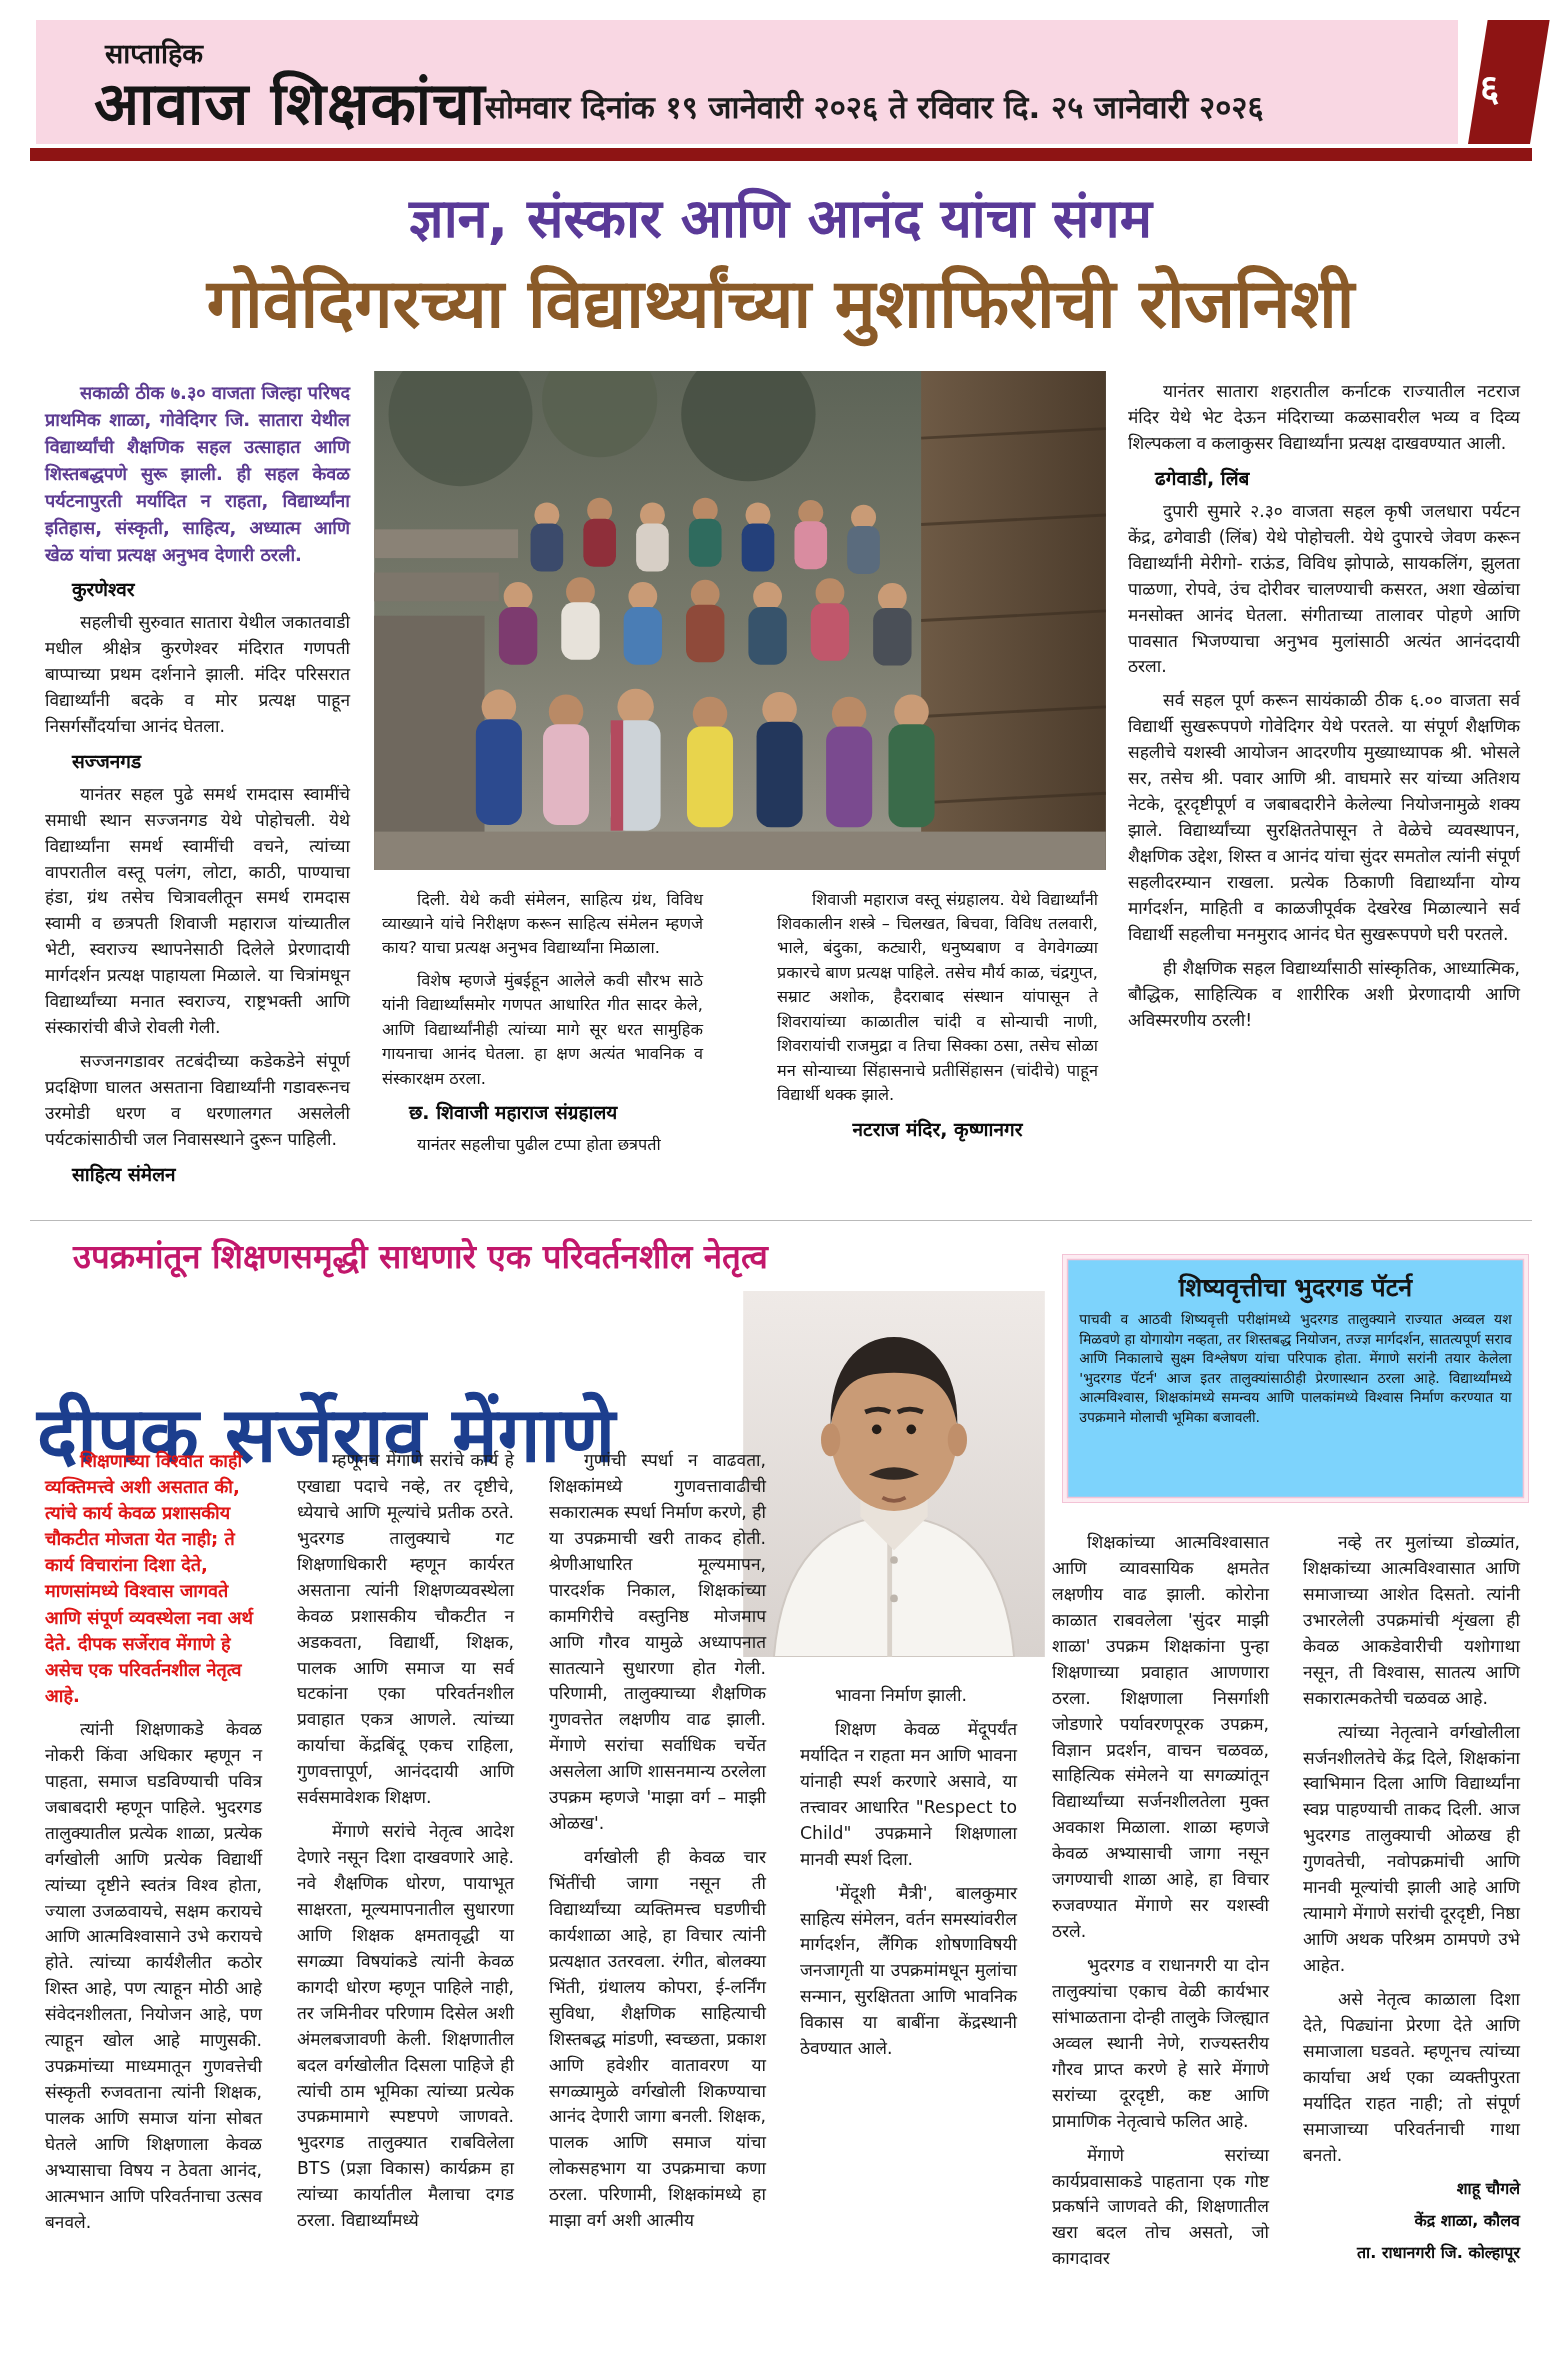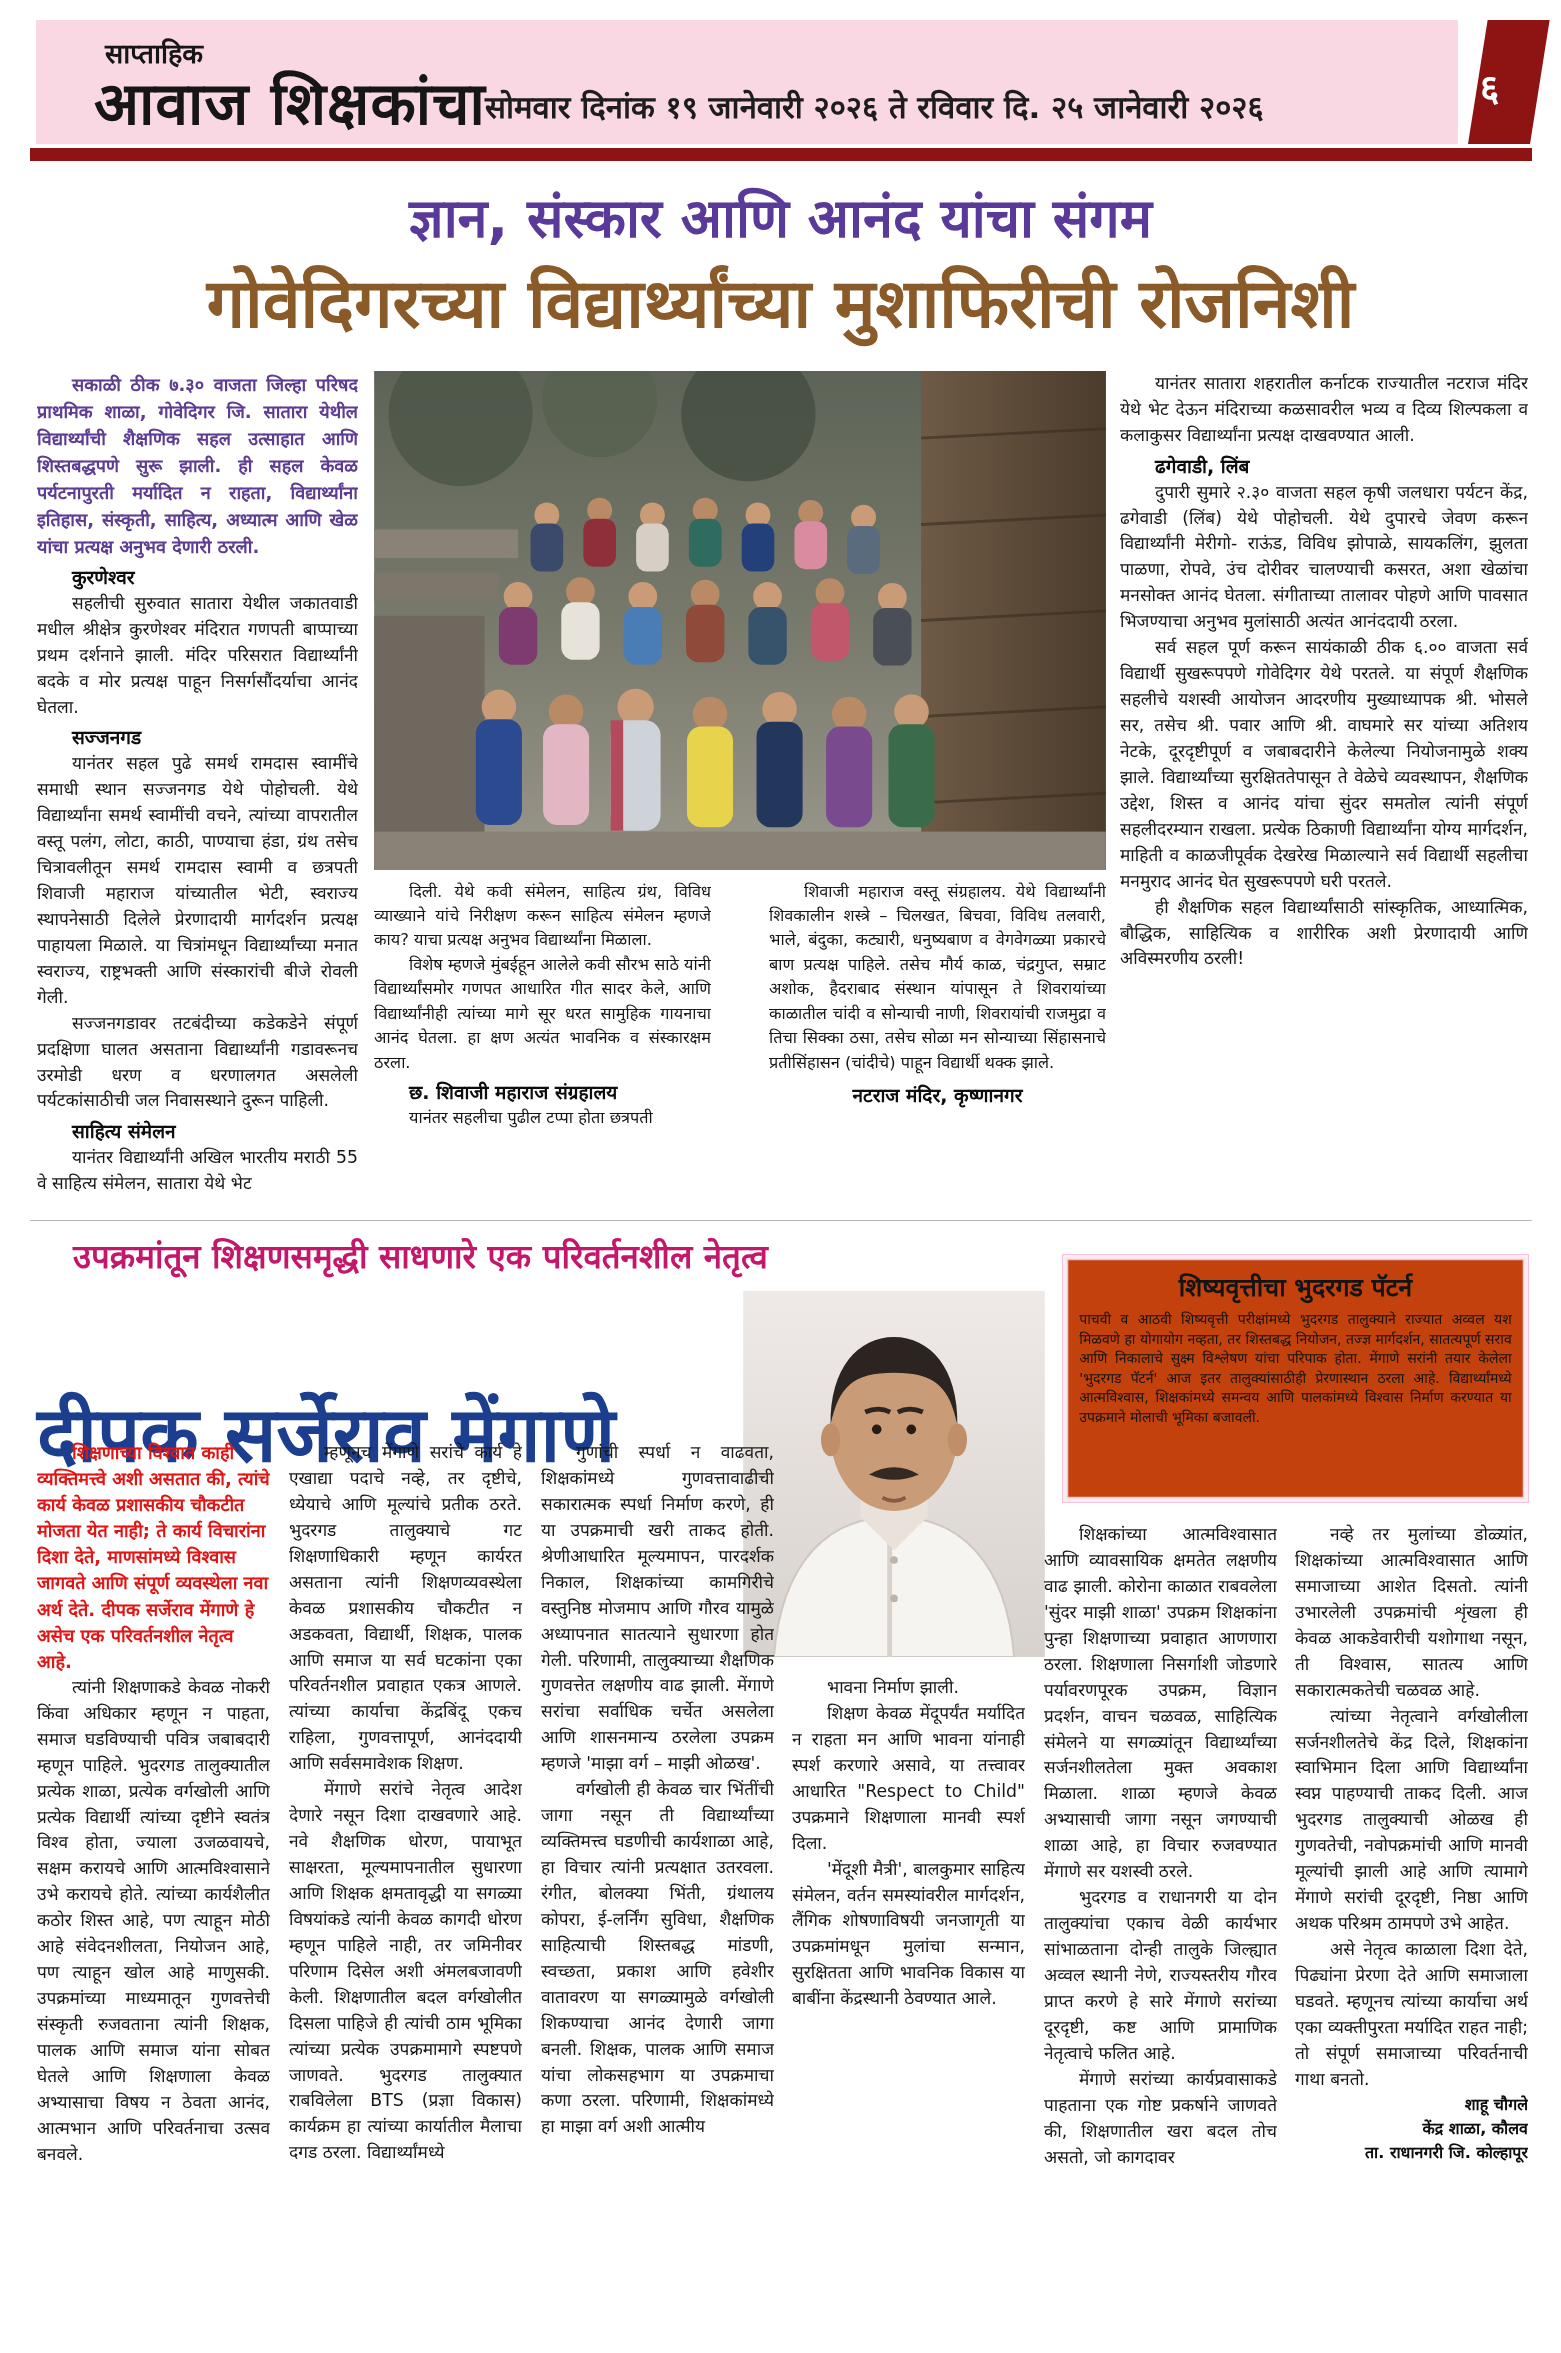--- a/index.html
+++ b/index.html
@@ -23,34 +23,34 @@
   .a1-photo{width:732px;height:499px;display:block;}
   .a1-belowrow{display:flex;gap:58px;margin-top:9.6px;}
   .a1-colA,.a1-colB{width:337px;height:313px;overflow:hidden;}
   .a1-colA .blk-p,.a1-colB .blk-p{font-size:16.3px;}
   .a1-col4{position:absolute;left:1120px;top:371px;width:408px;height:822px;overflow:hidden;}
   
   .divider{position:absolute;left:30px;top:1220px;width:1502px;height:1.4px;background:#b9b9b9;}
   .a2-kicker{position:absolute;left:73px;top:1233px;width:1008px;font-size:33px;font-weight:bold;color:#c2176b;}
   .a2-headline{position:absolute;left:37px;top:1380px;width:720px;font-size:76px;font-weight:bold;color:#1c3e8e;}
   .a2-photo{position:absolute;left:743px;top:1291px;width:302px;height:366px;}
-  .a2-box{position:absolute;left:1062px;top:1254px;width:467px;height:249px;background:#c2410c;
+  .a2-box{position:absolute;left:1062px;top:1254px;width:467px;height:249px;background:#7dd3fc;
           border:1.9px solid #f3c3d6;box-shadow:inset 0 0 0 3.8px #fdecf2, inset 0 0 0 5.3px #f3c3d6;
           padding:12.5px 16.3px;box-sizing:border-box;overflow:hidden;}
   .a2-box-title{text-align:center;font-size:25px;font-weight:bold;margin:1.9px 0 6.7px 0;color:#141414;}
   .a2-box-text{font-size:14px;line-height:1.4;text-align:justify;color:#141414;}
   .a2-col{position:absolute;width:233px;overflow:hidden;}
   .a2-c1{left:37px;top:1440px;height:893px;}
   .a2-c2{left:289px;top:1440px;height:893px;}
   .a2-c3{left:541px;top:1440px;height:893px;}
   .a2-c4{left:792px;top:1675px;height:547px;}
   .a2-c5{left:1044px;top:1522px;height:816px;}
   .a2-c6{left:1295px;top:1522px;height:816px;}
   
-  .blk{margin:0;}
+  .blk{margin:8px;}
   .blk-p{font-size:17.3px;line-height:1.5;text-align:justify;text-indent:35px;color:#161616;}
   .blk-h{font-size:19px;font-weight:bold;margin:3.8px 0 1px 35px;color:#0d0d0d;}
   .blk-hc{font-size:19px;font-weight:bold;text-align:center;margin:6.7px 0 1px 0;color:#0d0d0d;}
   .blk-lead{font-size:18px;line-height:1.5;text-align:justify;text-indent:35px;font-weight:bold;color:#5d3c92;}
   .blk-leadred{font-size:18px;line-height:1.45;text-align:left;text-indent:35px;font-weight:bold;color:#e01616;}
   .blk-sig{font-size:16px;line-height:1.5;font-weight:bold;text-align:right;color:#0d0d0d;}
 </style>
 </head>
 <body>
 

